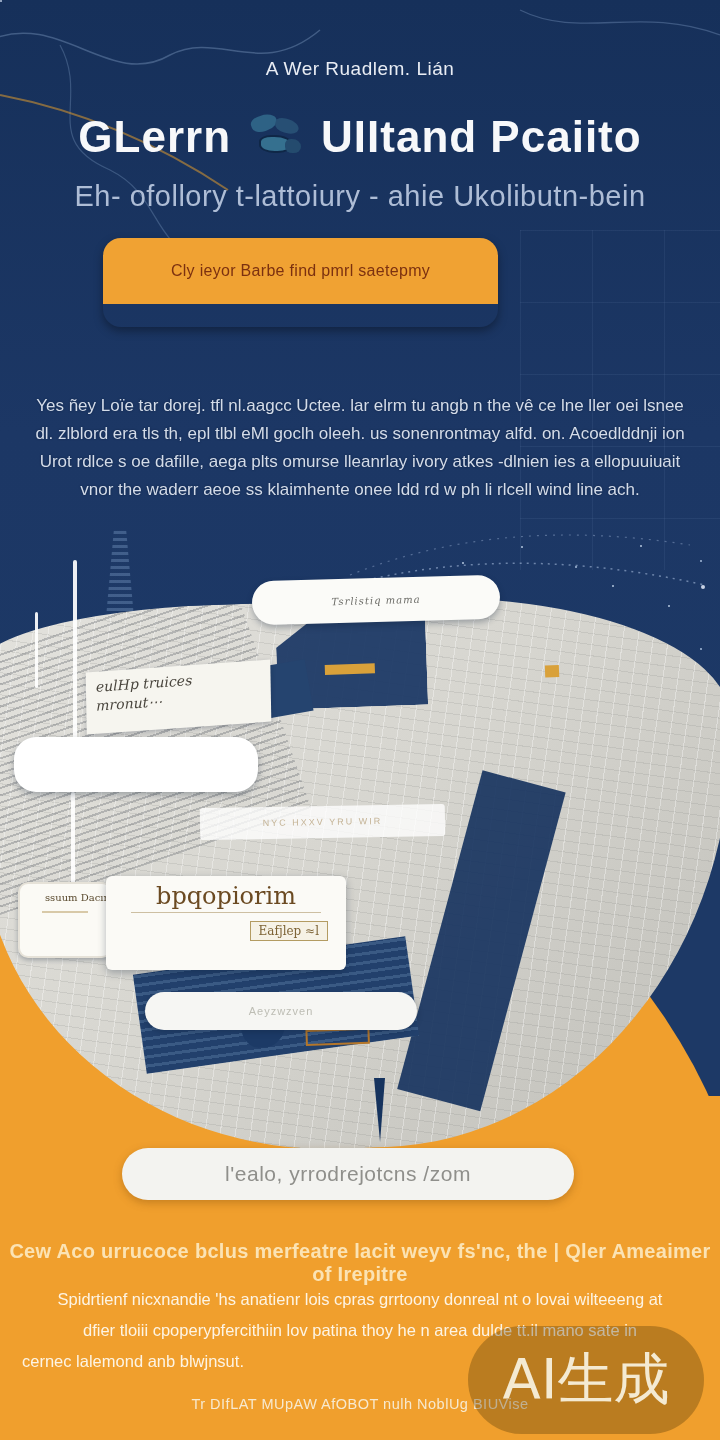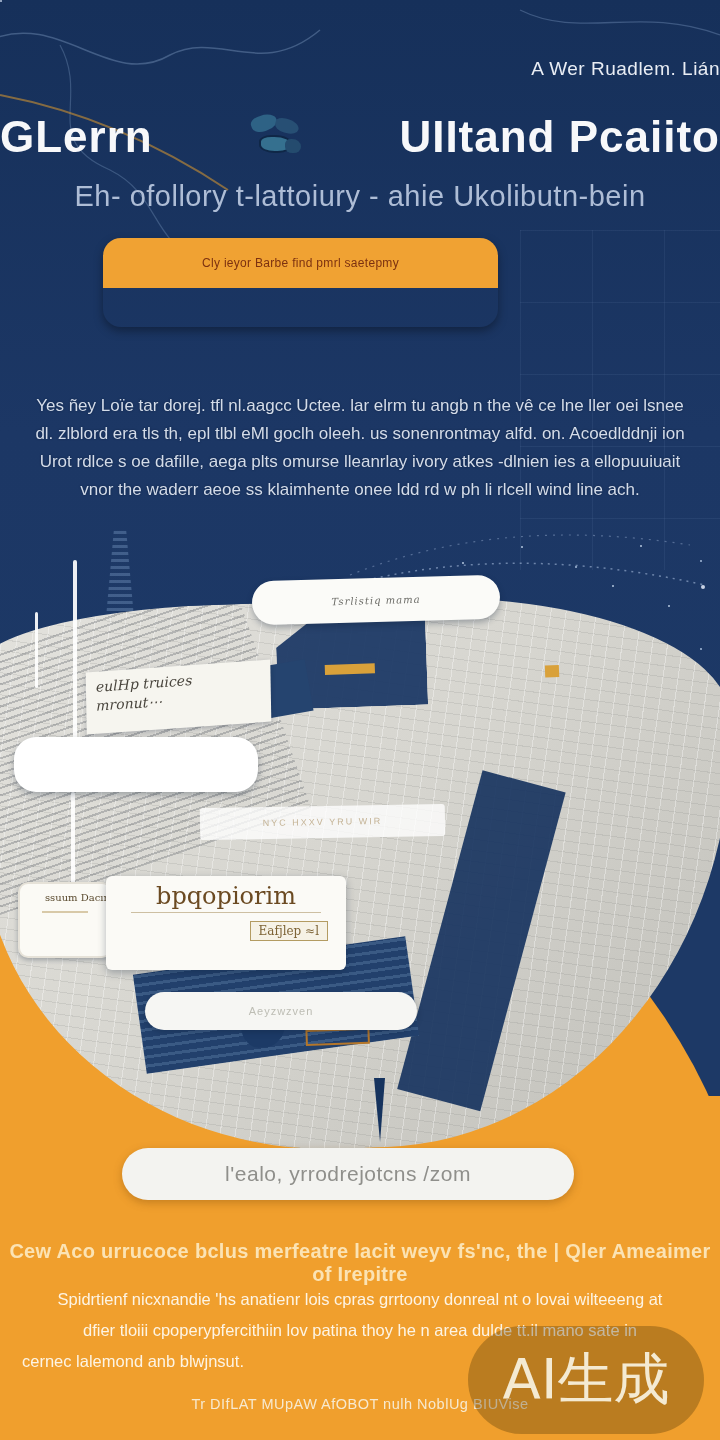--- a/index.html
+++ b/index.html
@@ -20,32 +20,32 @@
     clip-path:polygon(28% 0,72% 0,100% 100%,0 100%);}
   .stars{left:0;top:0;width:2px;height:2px;border-radius:50%;background:#d9e6f8;opacity:.85;
     box-shadow:462px 562px 0 0 #cfe0f5,521px 546px 0 0 #cfe0f5,575px 566px 0 0 #bcd2ee,
       640px 545px 0 0 #cfe0f5,700px 560px 0 0 #bcd2ee,612px 585px 0 0 #cfe0f5,
       668px 605px 0 0 #cfe0f5,700px 648px 0 0 #bcd2ee,645px 662px 0 0 #cfe0f5,
       688px 700px 0 0 #cfe0f5,656px 738px 0 0 #bcd2ee,608px 712px 0 0 #cfe0f5,
       553px 612px 0 0 #bcd2ee,497px 592px 0 0 #cfe0f5,434px 586px 0 0 #bcd2ee,
       702px 586px 0 1px #e6eefb,628px 628px 0 0 #cfe0f5,678px 758px 0 0 #cfe0f5;}
 
   
-  .tagline{left:0;top:58px;width:720px;text-align:right;color:#e9edf4;font-size:19px;letter-spacing:.5px;}
-  .title-row{left:0;top:112px;width:720px;display:flex;justify-content:space-between;align-items:center;gap:14px;}
+  .tagline{left:0;top:58px;width:720px;text-align:center;color:#e9edf4;font-size:19px;letter-spacing:.5px;}
+  .title-row{left:0;top:112px;width:720px;display:flex;justify-content:center;align-items:center;gap:14px;}
   .title-txt{color:#f7f8fa;font-size:44px;font-weight:bold;letter-spacing:1px;}
   .emblem{width:62px;height:48px;position:relative;flex:0 0 auto;}
   .emblem i{position:absolute;border-radius:40% 60% 50% 50%;}
   .subtitle{left:0;top:180px;width:720px;text-align:center;color:#aebdd6;font-size:29px;letter-spacing:.5px;}
 
   
   .cta-card{left:103px;top:238px;width:395px;height:89px;border-radius:18px;overflow:hidden;
     box-shadow:0 4px 10px rgba(0,0,0,.35);}
-  .cta-top{height:50px;background:#f0a233;display:flex;align-items:center;justify-content:center;
-    color:#7c3110;font-size:12px;letter-spacing:.3px;}
+  .cta-top{height:66px;background:#f0a233;display:flex;align-items:center;justify-content:center;
+    color:#7c3110;font-size:16px;letter-spacing:.3px;}
   .cta-bottom{height:39px;background:#f4f4f2;display:flex;align-items:center;justify-content:center;
     color:#9a9a96;font-size:19px;}
   .cta-bottom .sfx{margin-left:42px;}
 
   
   .intro{left:0;top:392px;width:720px;text-align:center;color:#d4dce9;font-size:17px;line-height:28px;
     text-shadow:0 0 2px rgba(10,25,50,.6);}
 
   
   .orange-rect{left:0;top:1096px;width:720px;height:344px;background:#f09f2d;}

